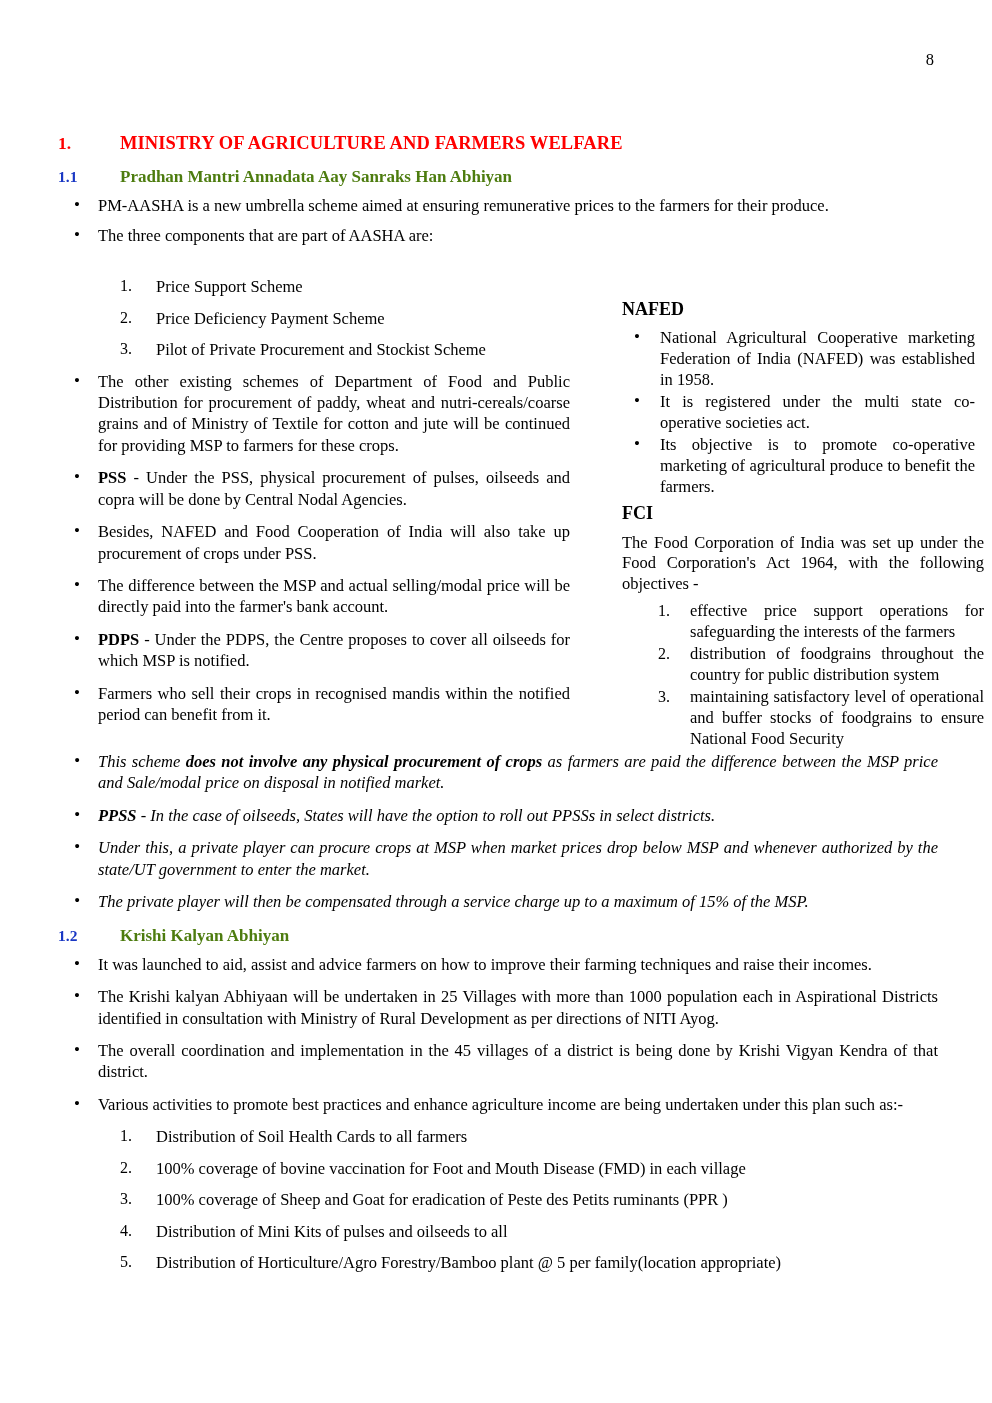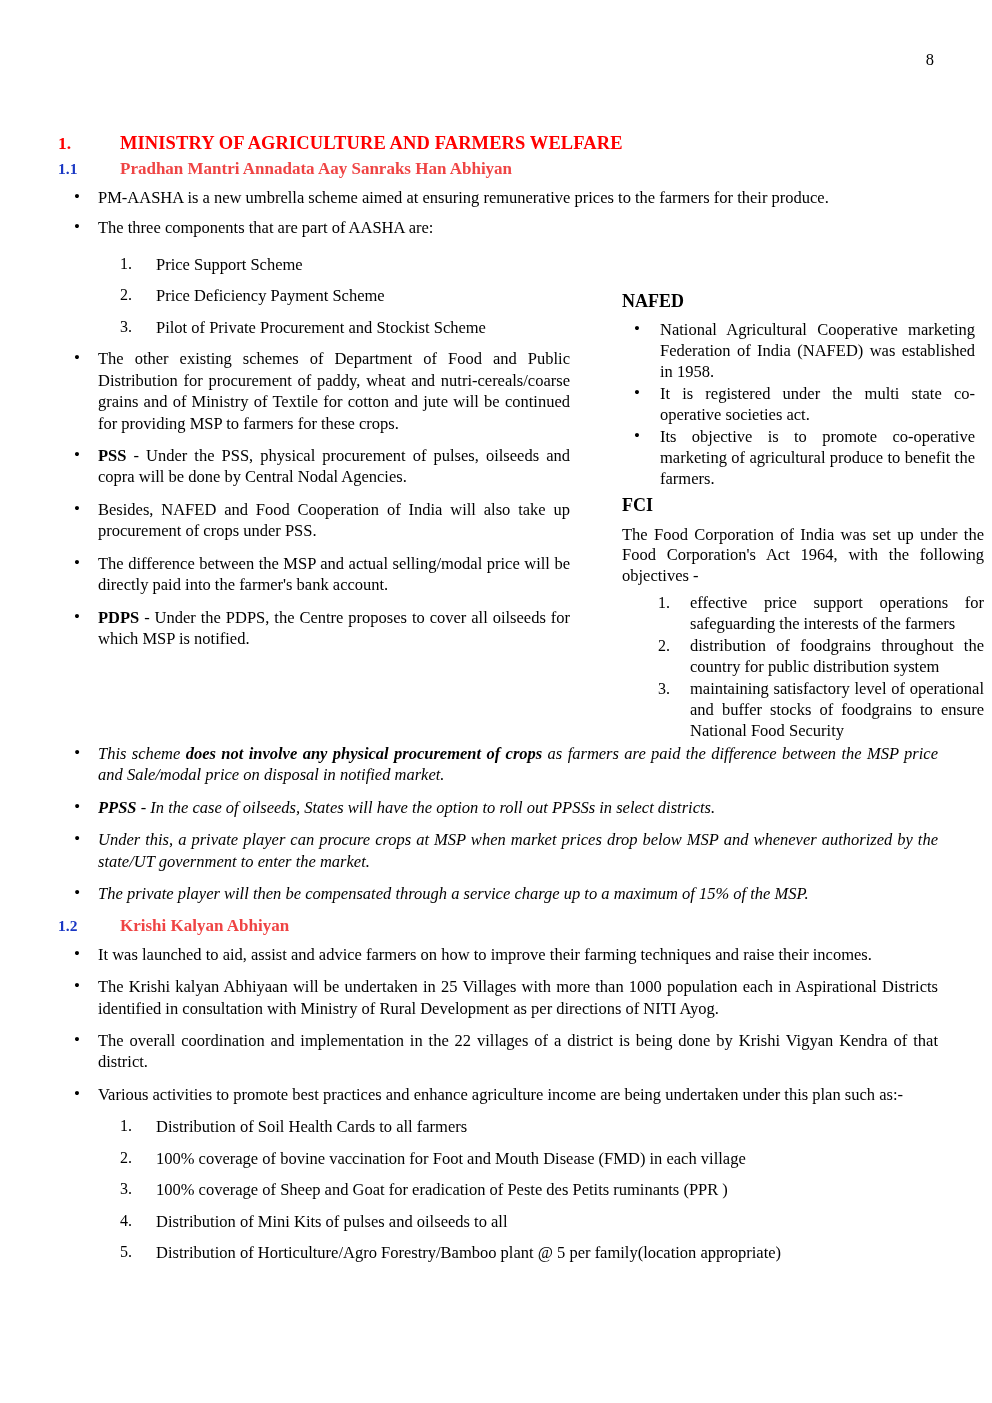--- a/index.html
+++ b/index.html
@@ -51,32 +51,32 @@
     font-weight: bold;
     font-size: 17.5px;
     color: #FF0000;
   }
   .h1-text {
     font-weight: bold;
     font-size: 18.5px;
     color: #FF0000;
     letter-spacing: 0.1px;
   }
-  .h2-row { margin-top: 3px; margin-bottom: 8px; }
+  .h2-row { margin-top: 13px; margin-bottom: 8px; }
   .h2-num {
     width: 62px;
     flex: 0 0 62px;
     font-weight: bold;
     font-size: 15.5px;
     color: #1A38C4;
   }
   .h2-text {
     font-weight: bold;
     font-size: 17px;
-    color: #ef4444;
+    color: #4d7c0f;
   }
 
   
   ul.blist {
     list-style: none;
     margin: 0;
     padding: 0;
   }
   ul.blist > li {
     position: relative;
@@ -118,21 +118,21 @@
     left: 62px;
     top: 0;
     width: 26px;
     font-size: 16px;
   }
 
   
   .two-col {
     position: relative;
     display: flex;
-    align-items: flex-start;
+    align-items: center;
     gap: 12px;
   }
   .col-left {
     width: 512px;
     flex: 0 0 512px;
   }
   .col-gap {
     width: 28px;
     flex: 0 0 28px;
   }
@@ -239,20 +239,21 @@
           <li>Price Deficiency Payment Scheme</li>
           <li>Pilot of Private Procurement and Stockist Scheme</li>
         </ol>
 
         <ul class="blist">
           <li><span class="b"></span><span>The other existing schemes of Department of Food and Public Distribution for procurement of paddy, wheat and nutri-cereals/coarse grains and of Ministry of Textile for cotton and jute will be continued for providing MSP to farmers for these crops.</span></li>
           <li><span class="b">PSS</span><span> - Under the PSS, physical procurement of pulses, oilseeds and copra will be done by Central Nodal Agencies.</span></li>
           <li><span class="b"></span><span>Besides, NAFED and Food Cooperation of India will also take up procurement of crops under PSS.</span></li>
           <li><span class="b"></span><span>The difference between the MSP and actual selling/modal price will be directly paid into the farmer's bank account.</span></li>
           <li><span class="b">PDPS</span><span> - Under the PDPS, the Centre proposes to cover all oilseeds for which MSP is notified.</span></li>
+          <li><span class="b"></span><span>Farmers who sell their crops in recognised mandis within the notified period can benefit from it.</span></li>
         </ul>
 
       </div>
 
       <div class="col-gap"></div>
 
       <div class="col-right">
 
         <div class="sub-head">NAFED</div>
         <ul class="rlist">
@@ -280,21 +281,21 @@
     </ul>
 
     <div class="heading-row h2-row">
       <span class="h2-num">1.2</span>
       <span class="h2-text">Krishi Kalyan Abhiyan</span>
     </div>
 
     <ul class="blist sec12-list">
       <li>It was launched to aid, assist and advice farmers on how to improve their farming techniques and raise their incomes.</li>
       <li>The Krishi kalyan Abhiyaan will be undertaken in 25 Villages with more than 1000 population each in Aspirational Districts identified in consultation with Ministry of Rural Development as per directions of NITI Ayog.</li>
-      <li>The overall coordination and implementation in the 22 villages of a district is being done by Krishi Vigyan Kendra of that district.</li>
+      <li>The overall coordination and implementation in the 45 villages of a district is being done by Krishi Vigyan Kendra of that district.</li>
       <li>Various activities to promote best practices and enhance agriculture income are being undertaken under this plan such as:-</li>
     </ul>
 
     <ol class="nlist">
       <li>Distribution of Soil Health Cards to all  farmers</li>
       <li>100% coverage of bovine vaccination for Foot and Mouth Disease (FMD) in each village</li>
       <li>100% coverage of Sheep and Goat for eradication of  Peste  des Petits ruminants (PPR )</li>
       <li>Distribution of Mini Kits of pulses and oilseeds to all</li>
       <li>Distribution of Horticulture/Agro Forestry/Bamboo plant @ 5 per family(location appropriate)</li>
     </ol>

